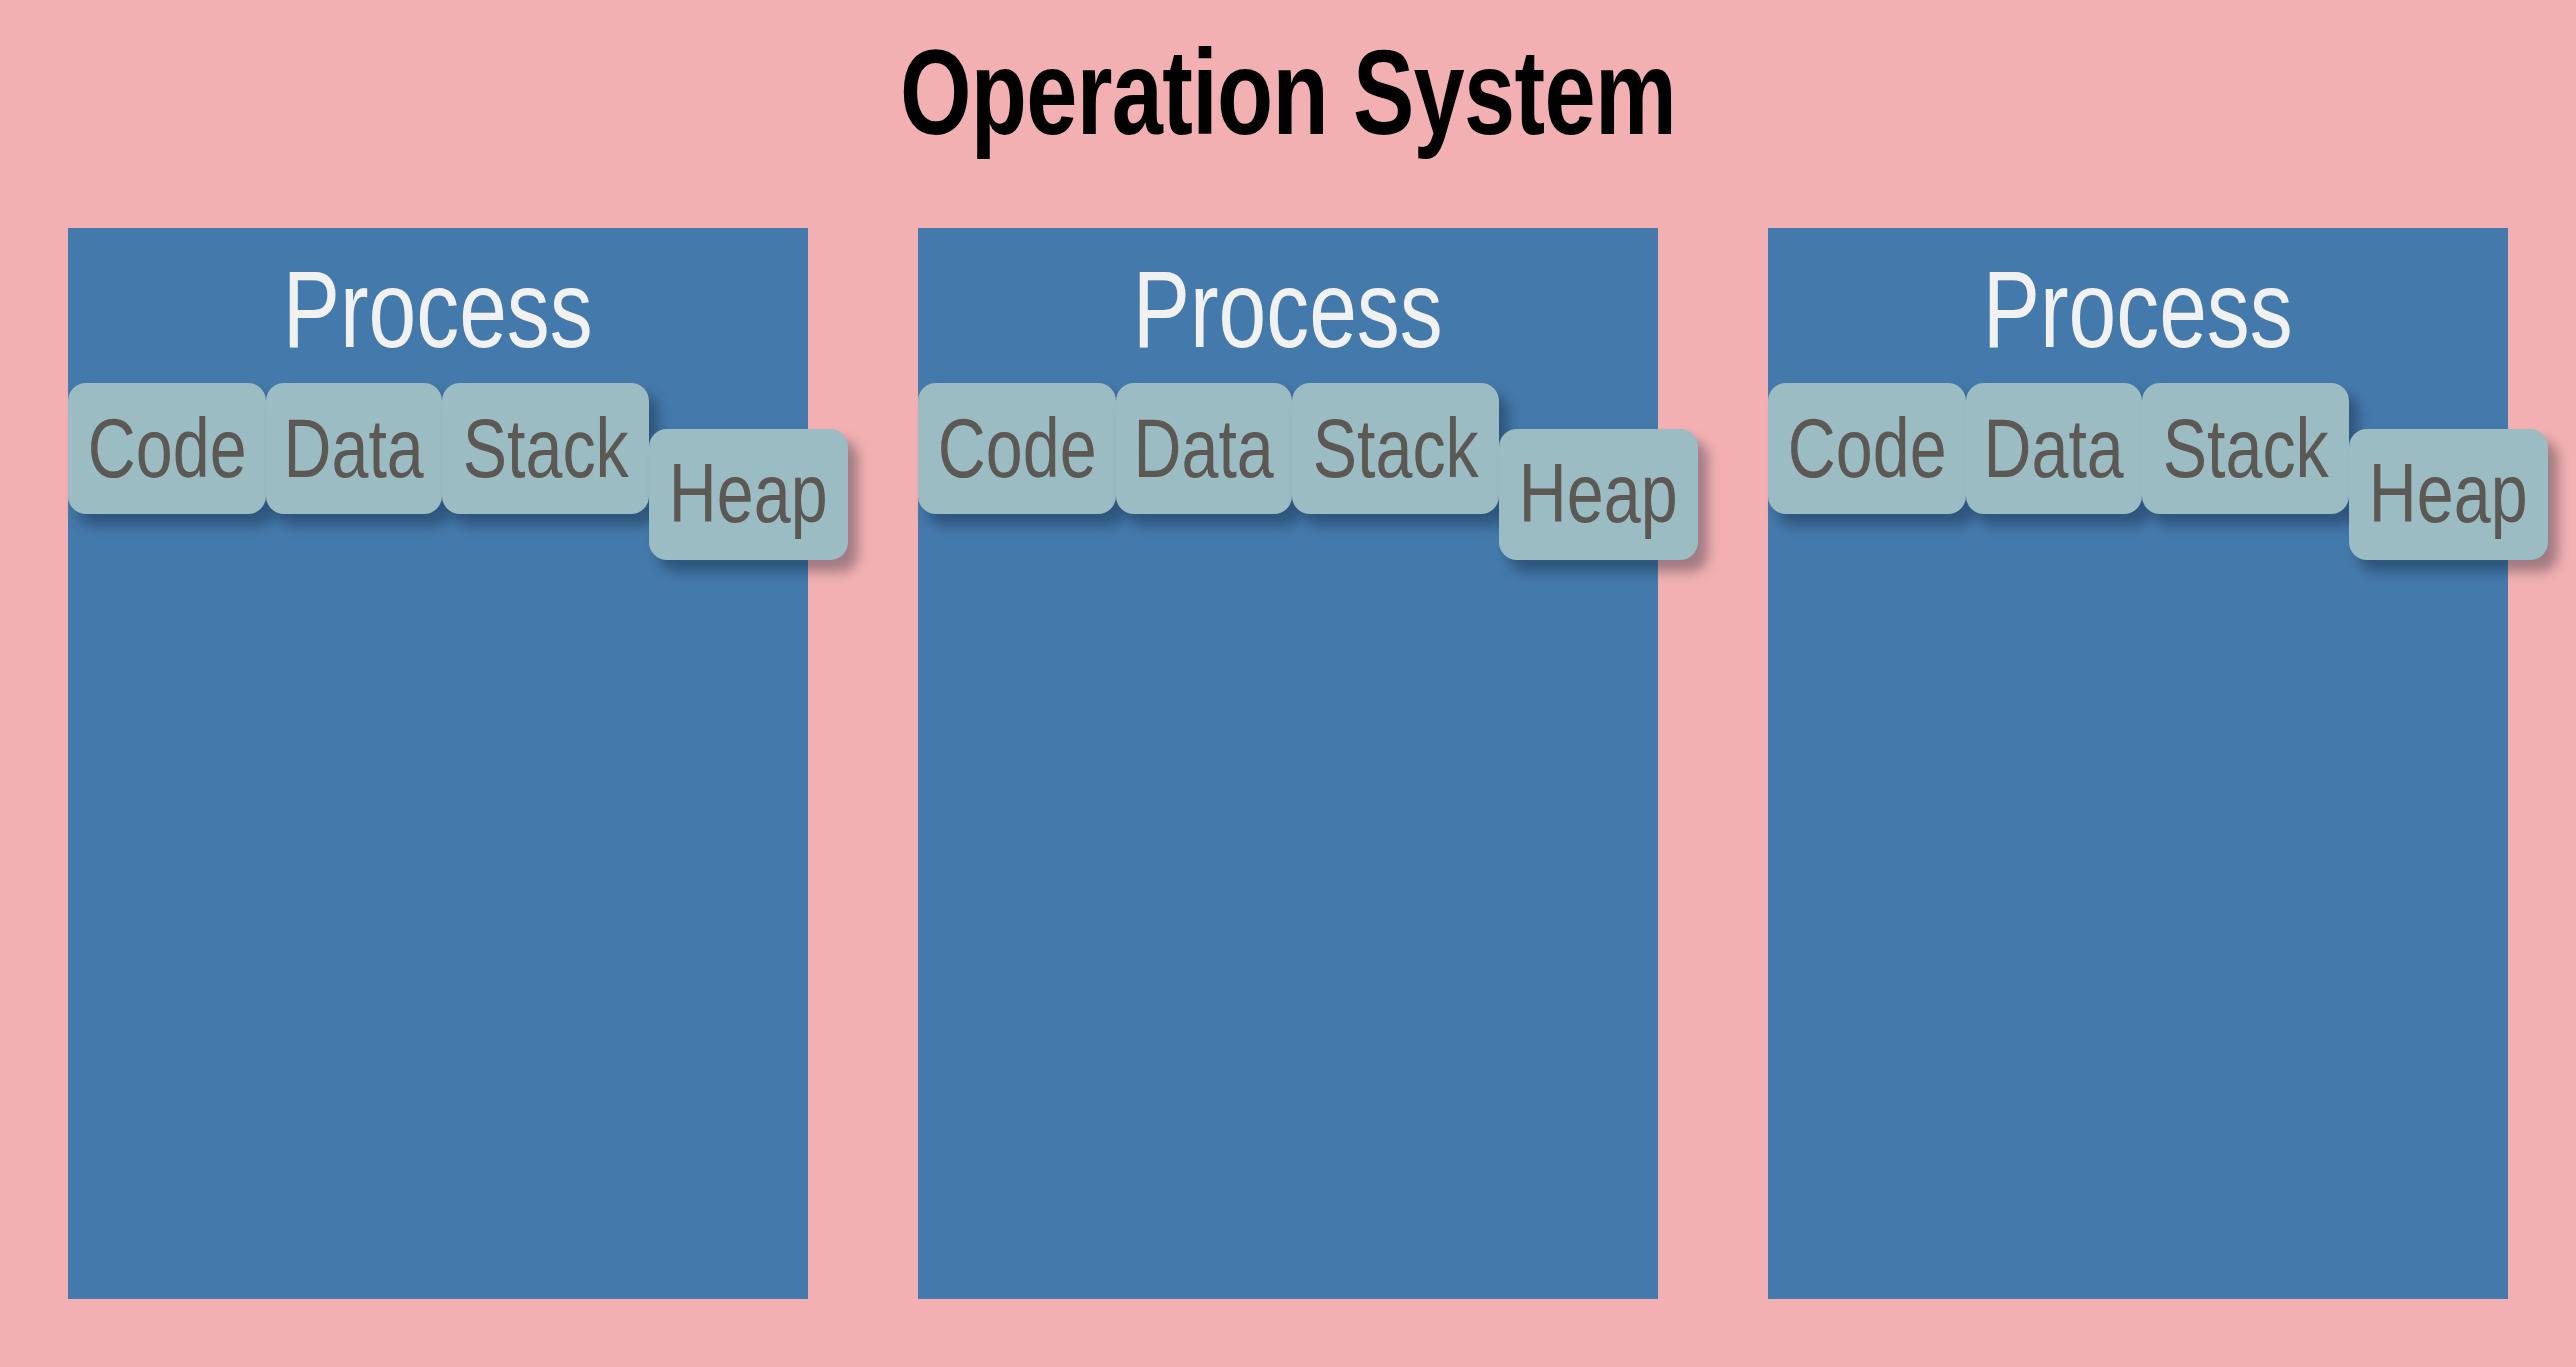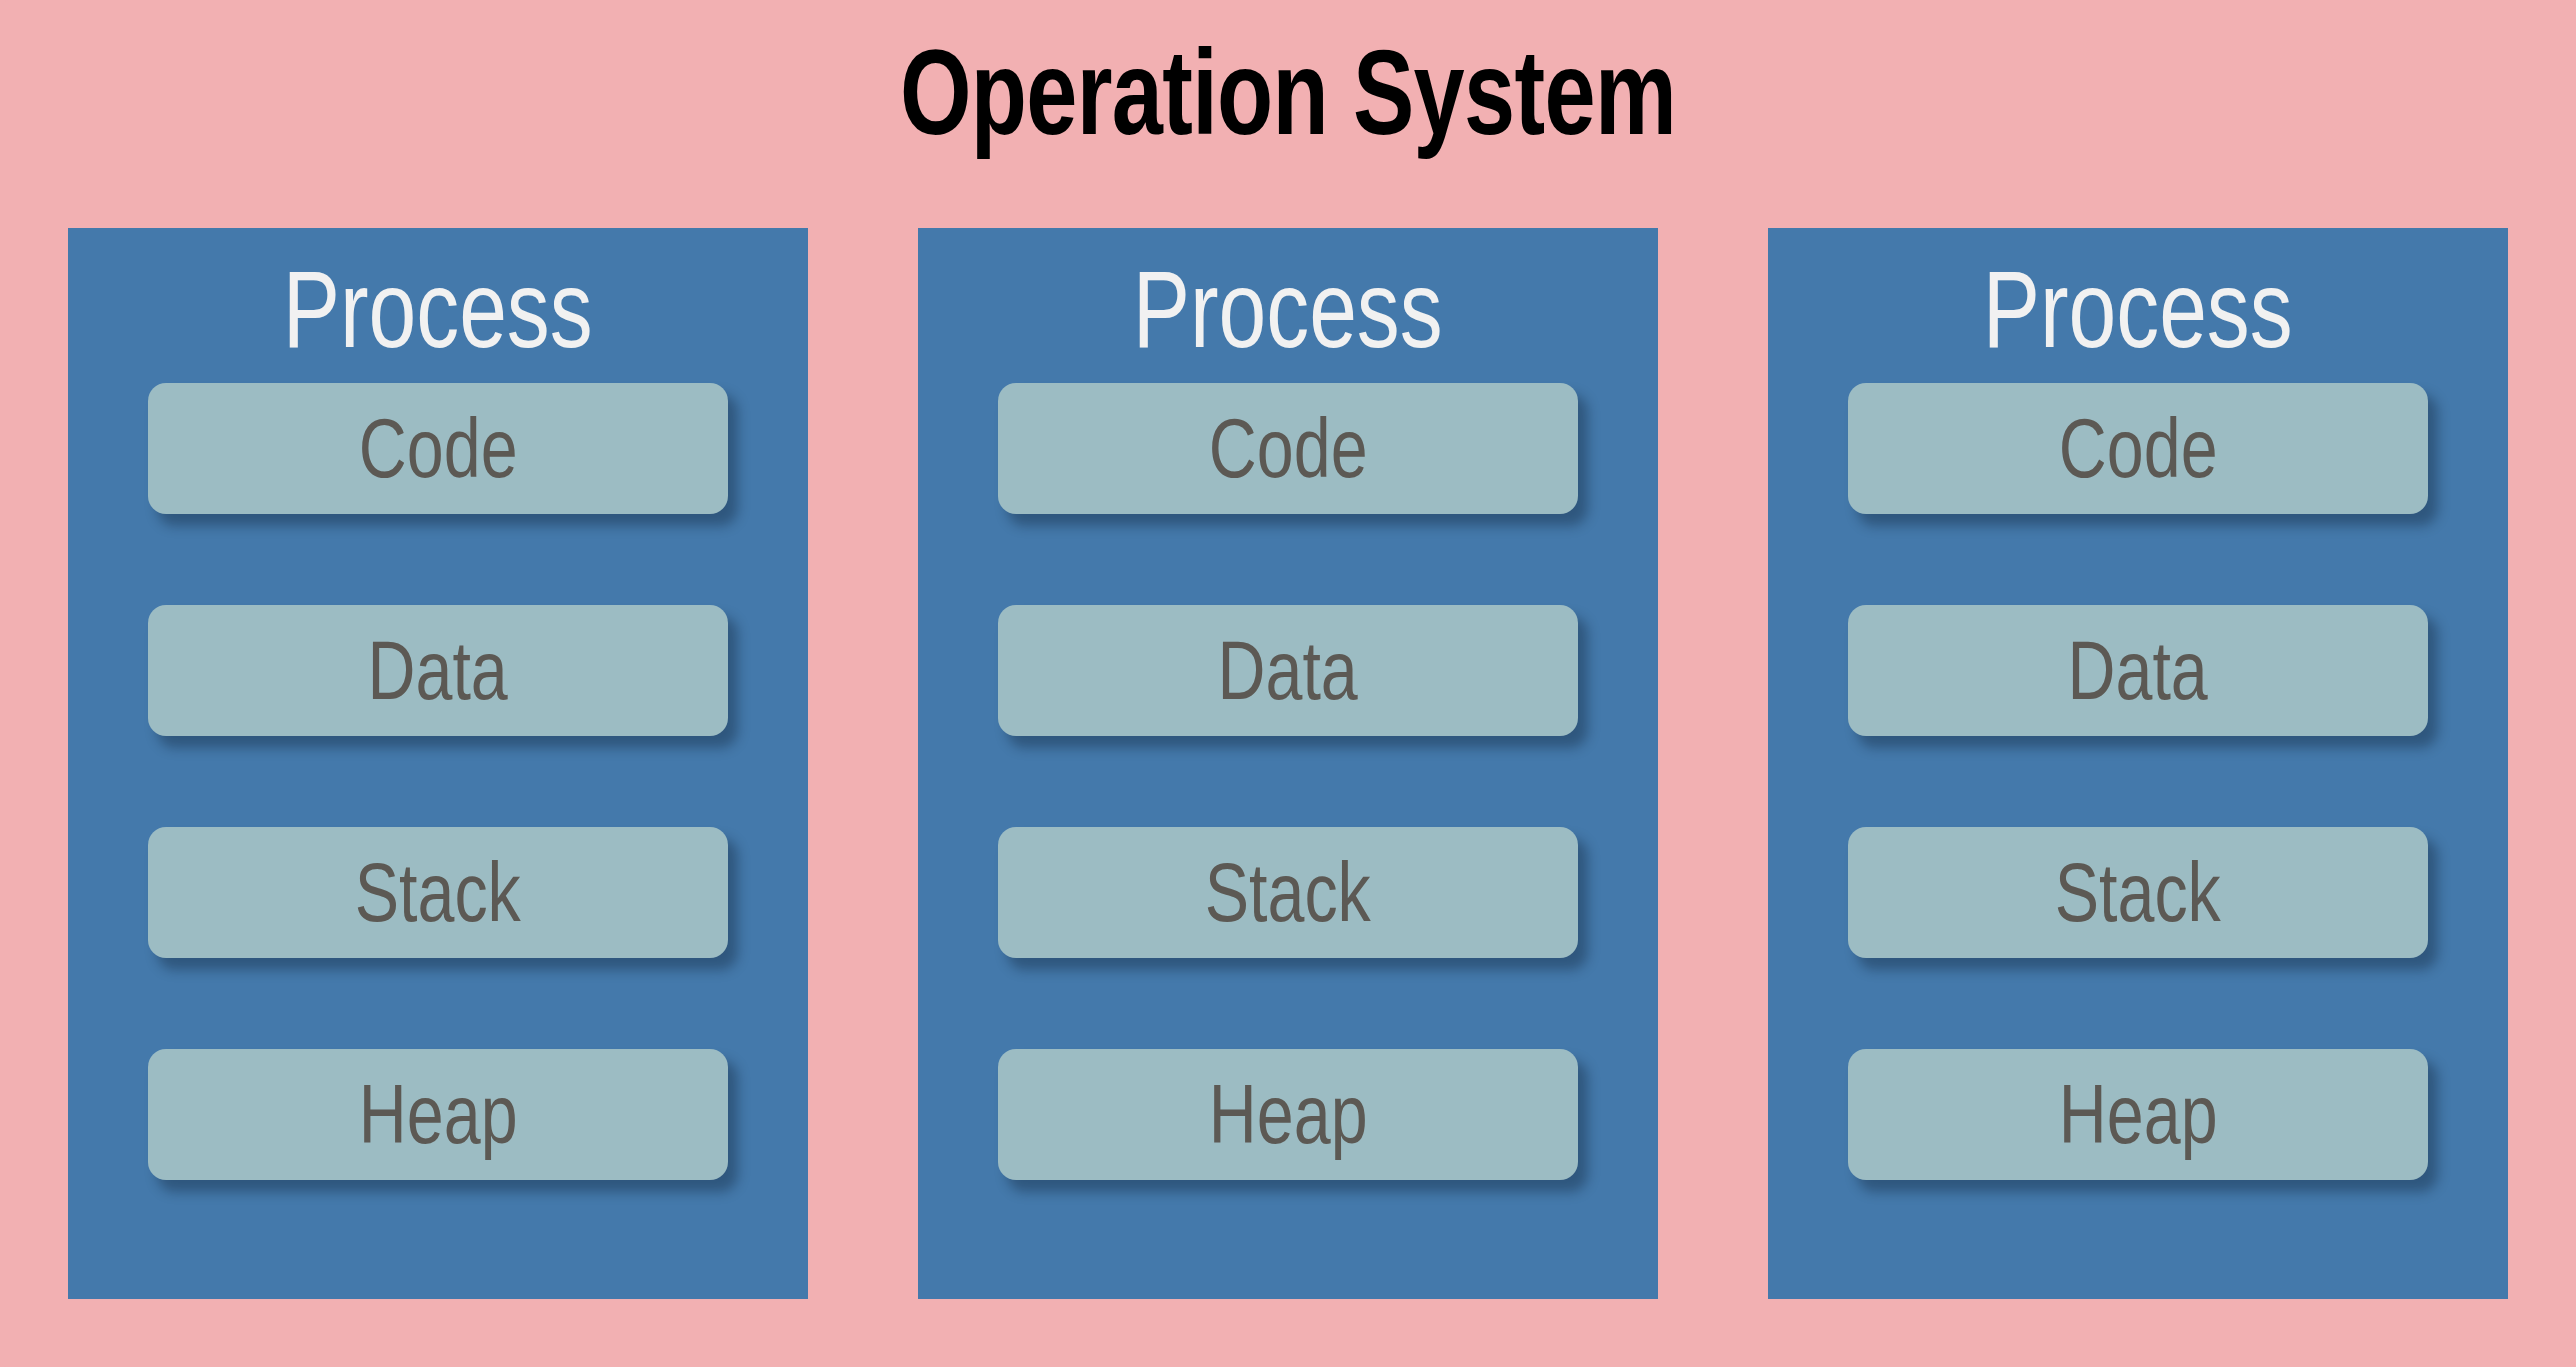--- a/index.html
+++ b/index.html
@@ -74,21 +74,21 @@
     transform: scaleX(0.78);
     transform-origin: 50% 50%;
     white-space: nowrap;
     text-align: center;
   }
 
   .segments {
     margin-top: 17px;
     width: 100%;
     display: flex;
-    flex-direction: column;
+    flex-direction: row;
     align-items: center;
   }
 
   .segment {
     width: 580px;
     height: 131px;
     background: #9cbcc3;
     border-radius: 18px;
     margin-bottom: 91px;
     display: flex;

